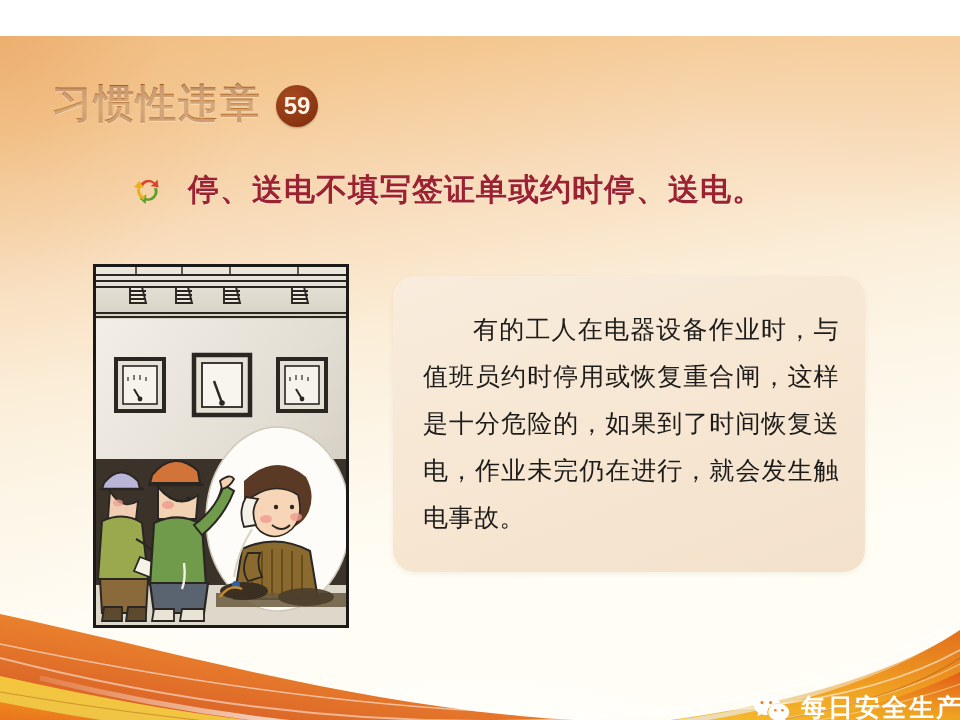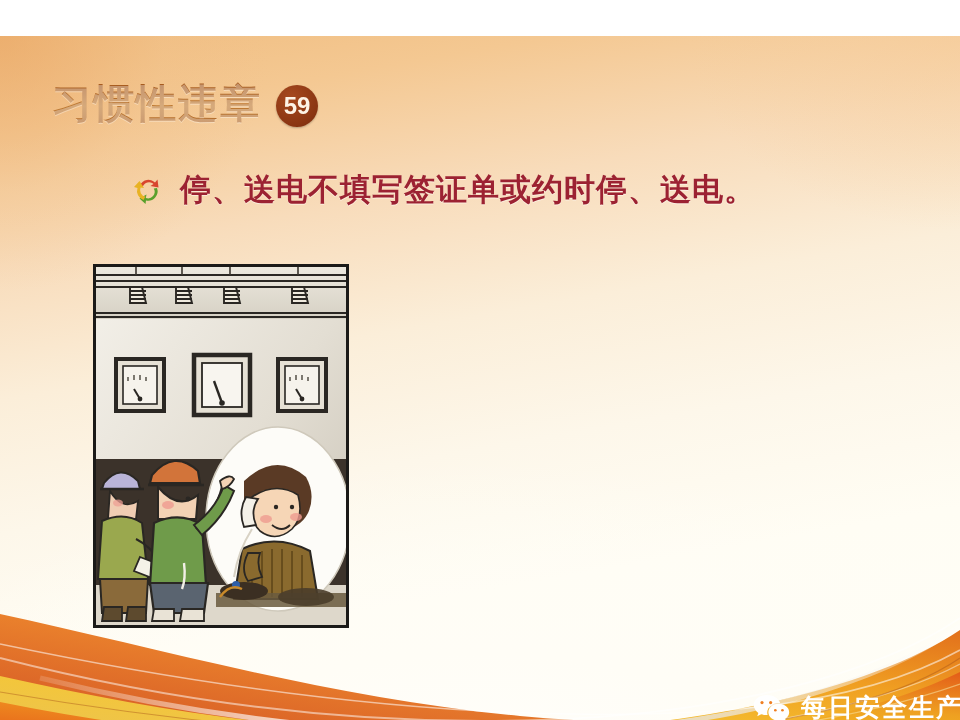--- a/index.html
+++ b/index.html
@@ -91,21 +91,21 @@
     box-shadow: 0 1px 2px rgba(0,0,0,0.25);
     margin-top: 4px;
   }
 
   
   .subtitle-row {
     position: absolute;
     left: 131px; top: 133px;
     display: flex;
     align-items: center;
-    gap: 15px;
+    gap: 23px;
   }
   .recycle-icon { width: 34px; height: 34px; display: block; flex: none; }
   .subtitle-text {
     font-size: 31px;
     font-weight: 700;
     color: #9c2232;
     letter-spacing: 1px;
     white-space: nowrap;
     text-shadow: 0 1px 0 rgba(255,255,255,0.5);
   }
@@ -379,20 +379,23 @@
       <g>
         <path d="M120 326 h130 v14 H120 Z" fill="#6a5a3e" opacity="0.85"></path>
         <ellipse cx="148" cy="324" rx="24" ry="9" fill="#3b2f22"></ellipse>
         <circle cx="140" cy="318" r="4" fill="#2f5fa8"></circle>
         <path d="M124 330 q10 -14 22 -8" stroke="#c98a2a" stroke-width="2.4" fill="none"></path>
         <ellipse cx="210" cy="330" rx="28" ry="9" fill="#4a3d2a" opacity="0.9"></ellipse>
       </g>
     </svg>
   </div>
 
+  <div class="text-card">
+    <p class="body-paragraph">有的工人在电器设备作业时，与值班员约时停用或恢复重合闸，这样是十分危险的，如果到了时间恢复送电，作业未完仍在进行，就会发生触电事故。</p>
+  </div>
 
   <div class="watermark">
     <span>
       <svg class="wechat-icon" viewBox="0 0 40 32" aria-hidden="true">
         <path d="M15.2 2.2 C7.6 2.2 1.6 7 1.6 12.9 c0 3.3 1.9 6.3 4.9 8.3 l-1.2 3.7 l4.3 -2.2 c1.7 0.5 3.6 0.8 5.6 0.8 c0.4 0 0.8 0 1.2 0 c-0.3 -0.9 -0.4 -1.8 -0.4 -2.7 c0 -5.6 5.5 -10.2 12.3 -10.2 c0.5 0 0.9 0 1.4 0.1 C28.3 5.8 22.4 2.2 15.2 2.2 Z" fill="#ffffff"></path>
         <circle cx="10.4" cy="10.2" r="1.7" fill="#ef7f22"></circle>
         <circle cx="19.6" cy="10.2" r="1.7" fill="#ef7f22"></circle>
         <path d="M39.4 20.4 c0 -4.9 -5 -8.9 -11.1 -8.9 c-6.1 0 -11.1 4 -11.1 8.9 c0 4.9 5 8.9 11.1 8.9 c1.5 0 2.9 -0.2 4.2 -0.6 l3.6 1.9 l-1 -3.1 C37.7 25.7 39.4 23.2 39.4 20.4 Z" fill="#ffffff"></path>
         <circle cx="24.6" cy="18.4" r="1.4" fill="#ef7f22"></circle>
         <circle cx="32.2" cy="18.4" r="1.4" fill="#ef7f22"></circle>

